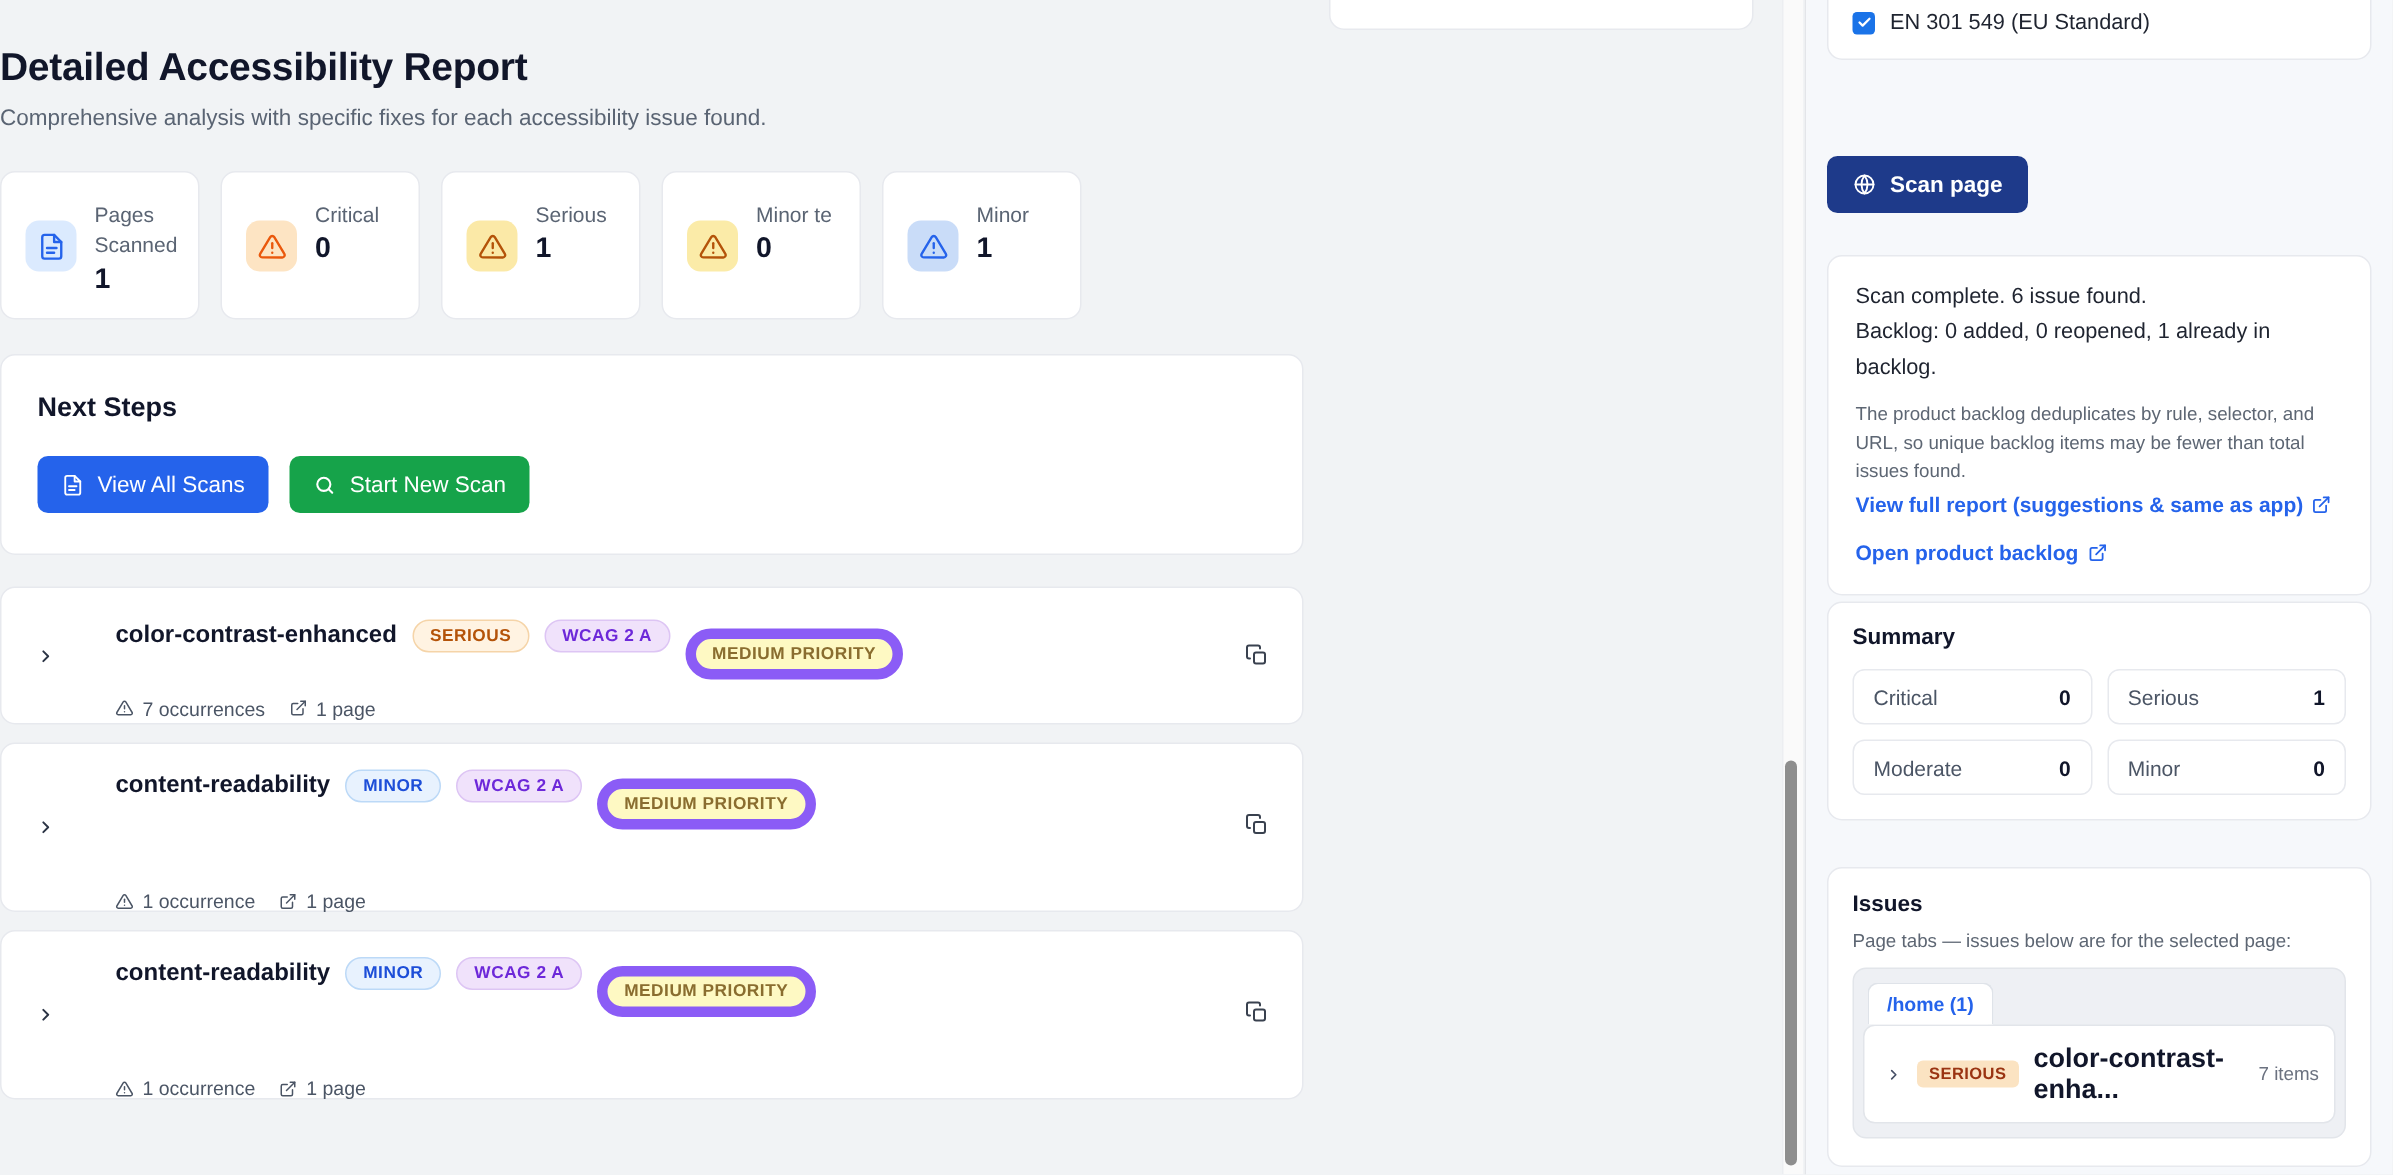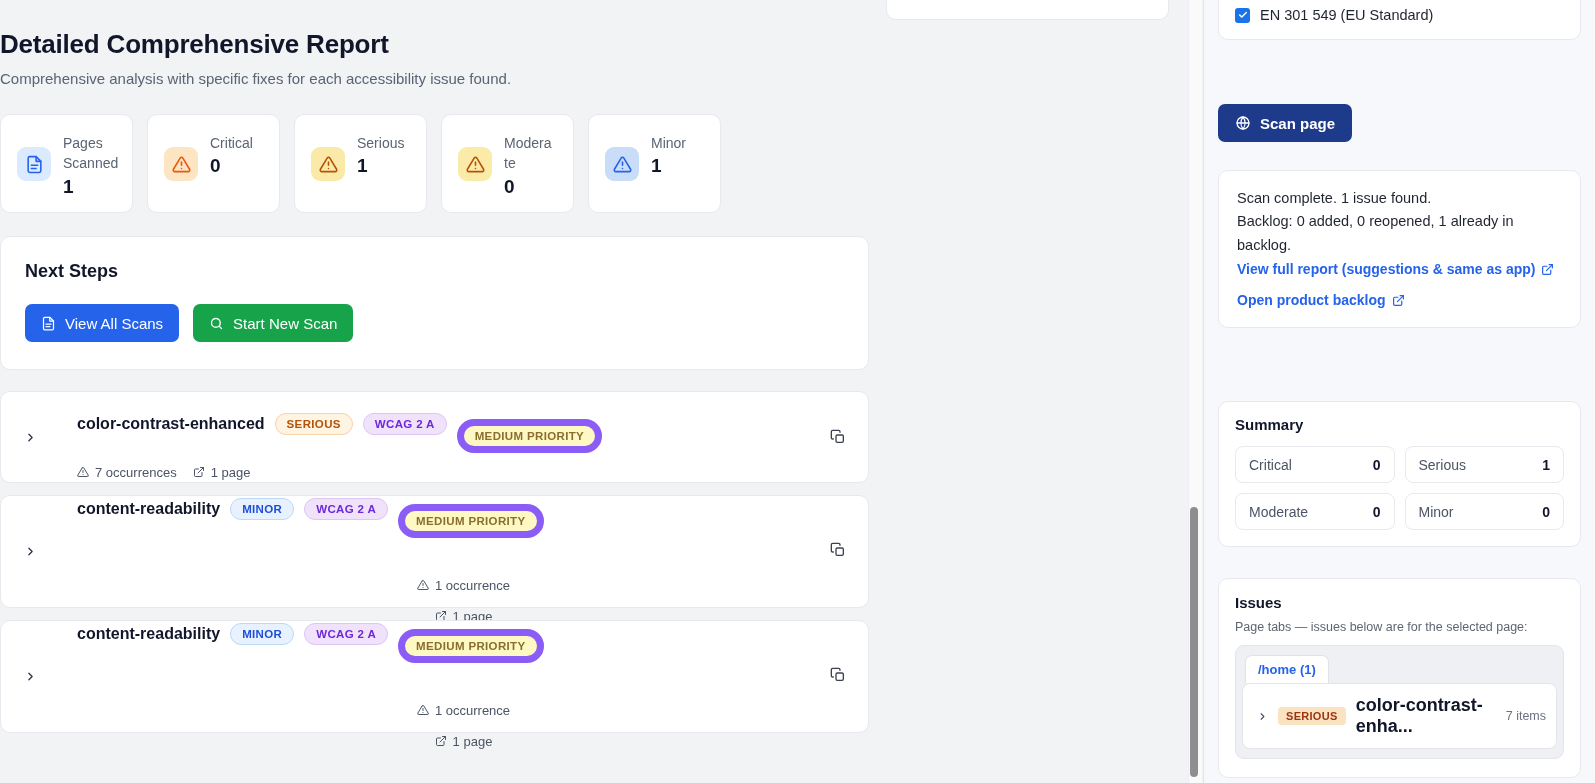--- a/index.html
+++ b/index.html
@@ -99,21 +99,21 @@
   }
   .b-serious { background:#fff3e2; border:1px solid #f5d4a8; color:#b45309; }
   .b-minor   { background:#e8f2fe; border:1px solid #bcd9f7; color:#1d4ed8; }
   .b-wcag    { background:#f0e2fb; border:1px solid #ddc5f4; color:#6d28d9; }
   .b-prio    { background:#fef9c3; border:7px solid #8b5cf6; color:#8a6d2f;margin-top:24px; }
   .issue-meta {
     display:flex; align-items:center; gap: 16px;
     font-size: 13px; color:#4b5565;
   }
   .issue-card.h1 .issue-meta { margin-top: 12px; }
-  .issue-card.h2 .issue-meta { margin-top: 40px; flex-direction: column; }
+  .issue-card.h2 .issue-meta { margin-top: 40px; }
   .meta-it { display:flex; align-items:center; gap: 6px; }
   .copy-btn {
     position:absolute; right: 18px; top: 50%; transform: translateY(-50%);
     width: 24px; height: 24px; display:flex; align-items:center; justify-content:center;
     background: none; border: none; cursor: pointer; color:#39414f;
   }
   .issue-card.h2 .copy-btn { top: 49%; }
 
   
   .mscroll-track {
@@ -202,21 +202,21 @@
 </head>
 <body>
 
 <div class="app">
 
   <div class="main-col">
     <div class="main-inner">
 
       <div class="top-stub"></div>
 
-      <h1 class="page-title">Detailed Comprehensive Report</h1>
+      <h1 class="page-title">Detailed Accessibility Report</h1>
       <p class="page-sub">Comprehensive analysis with specific fixes for each accessibility issue found.</p>
 
       <div class="stats">
 
         <div class="stat">
           <div class="stat-ico" style="background:#dbeafe">
             <svg width="19" height="19" viewBox="0 0 24 24" fill="none" stroke="#2563eb" stroke-width="2" stroke-linecap="round" stroke-linejoin="round">
               <path d="M14 2H6a2 2 0 0 0-2 2v16a2 2 0 0 0 2 2h12a2 2 0 0 0 2-2V8z"></path>
                 <polyline points="14 2 14 8 20 8"></polyline>
                 <line x1="8" y1="13" x2="16" y2="13"></line>
@@ -260,21 +260,21 @@
 
         <div class="stat">
           <div class="stat-ico" style="background:#fbeba8">
             <svg width="19" height="19" viewBox="0 0 24 24" fill="none" stroke="#b45309" stroke-width="2" stroke-linecap="round" stroke-linejoin="round">
               <path d="M10.29 3.86 1.82 18a2 2 0 0 0 1.71 3h16.94a2 2 0 0 0 1.71-3L13.71 3.86a2 2 0 0 0-3.42 0z"></path>
                 <line x1="12" y1="9" x2="12" y2="13"></line>
                 <line x1="12" y1="17" x2="12.01" y2="17"></line>
             </svg>
           </div>
           <div class="stat-body">
-            <div class="stat-label">Modera te</div>
+            <div class="stat-label">Minor te</div>
             <div class="stat-value">0</div>
           </div>
         </div>
 
         <div class="stat">
           <div class="stat-ico" style="background:#c9dcf8">
             <svg width="19" height="19" viewBox="0 0 24 24" fill="none" stroke="#2563eb" stroke-width="2" stroke-linecap="round" stroke-linejoin="round">
               <path d="M10.29 3.86 1.82 18a2 2 0 0 0 1.71 3h16.94a2 2 0 0 0 1.71-3L13.71 3.86a2 2 0 0 0-3.42 0z"></path>
                 <line x1="12" y1="9" x2="12" y2="13"></line>
                 <line x1="12" y1="17" x2="12.01" y2="17"></line>
@@ -476,22 +476,23 @@
         <svg width="16" height="16" viewBox="0 0 24 24" fill="none" stroke="#ffffff" stroke-width="1.9" stroke-linecap="round" stroke-linejoin="round">
             <circle cx="12" cy="12" r="9"></circle>
             <line x1="3" y1="12" x2="21" y2="12"></line>
             <path d="M12 3a15 15 0 0 1 0 18a15 15 0 0 1 0-18z"></path>
           </svg>
       </span>
       <span>Scan page</span>
     </button>
 
     <div class="side-card scan-result">
-      <div class="sr-line">Scan complete. 1 issue found.</div>
+      <div class="sr-line">Scan complete. 6 issue found.</div>
       <div class="sr-line">Backlog: 0 added, 0 reopened, 1 already in backlog.</div>
+      <div class="sr-note">The product backlog deduplicates by rule, selector, and URL, so unique backlog items may be fewer than total issues found.</div>
       <a class="sr-link sr-link-1" href="#">
         <span>View full report (suggestions &amp; same as app)</span>
         <span>
           <svg width="13" height="13" viewBox="0 0 24 24" fill="none" stroke="#2563eb" stroke-width="2.2" stroke-linecap="round" stroke-linejoin="round">
               <path d="M18 13v6a2 2 0 0 1-2 2H5a2 2 0 0 1-2-2V8a2 2 0 0 1 2-2h6"></path>
               <polyline points="15 3 21 3 21 9"></polyline>
               <line x1="10" y1="14" x2="21" y2="3"></line>
             </svg>
         </span>
       </a>

